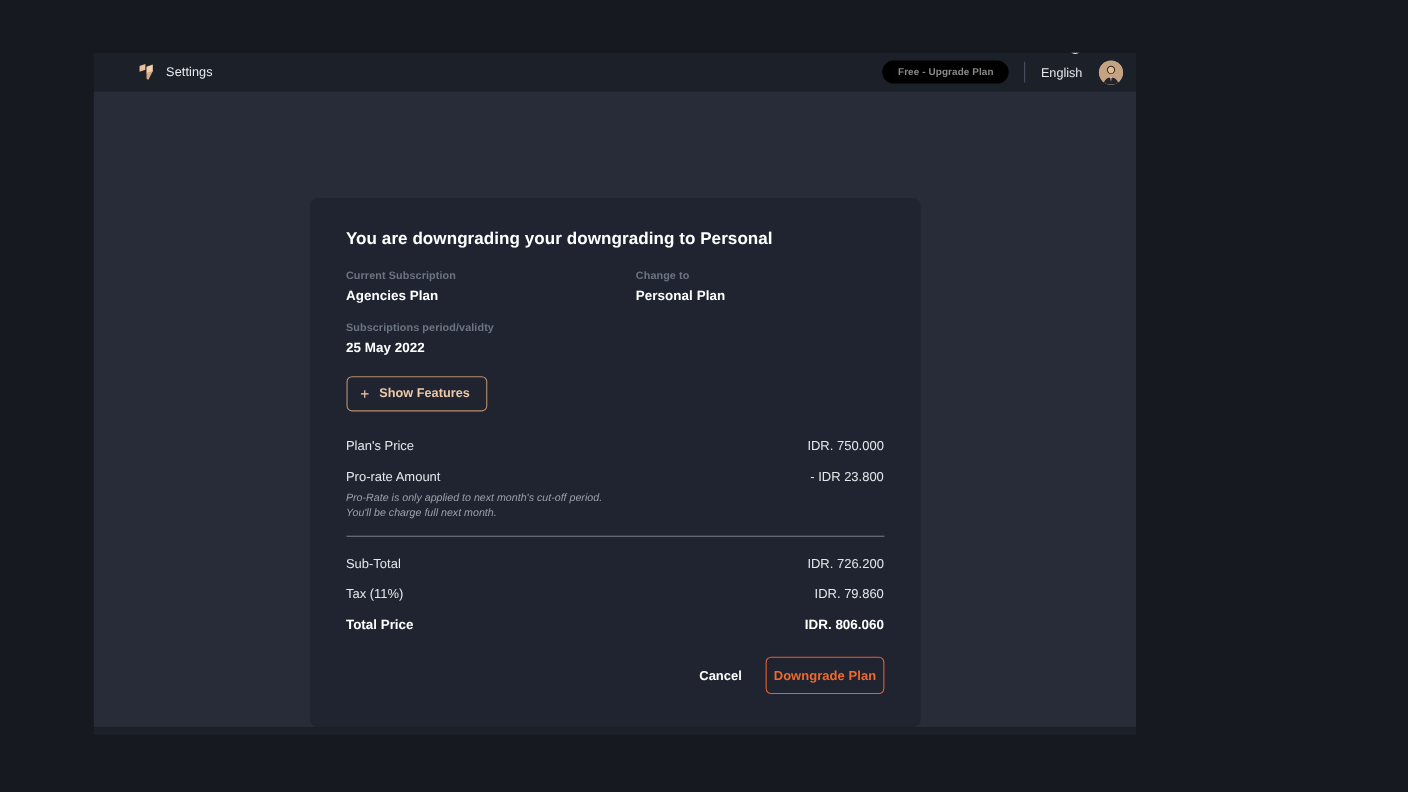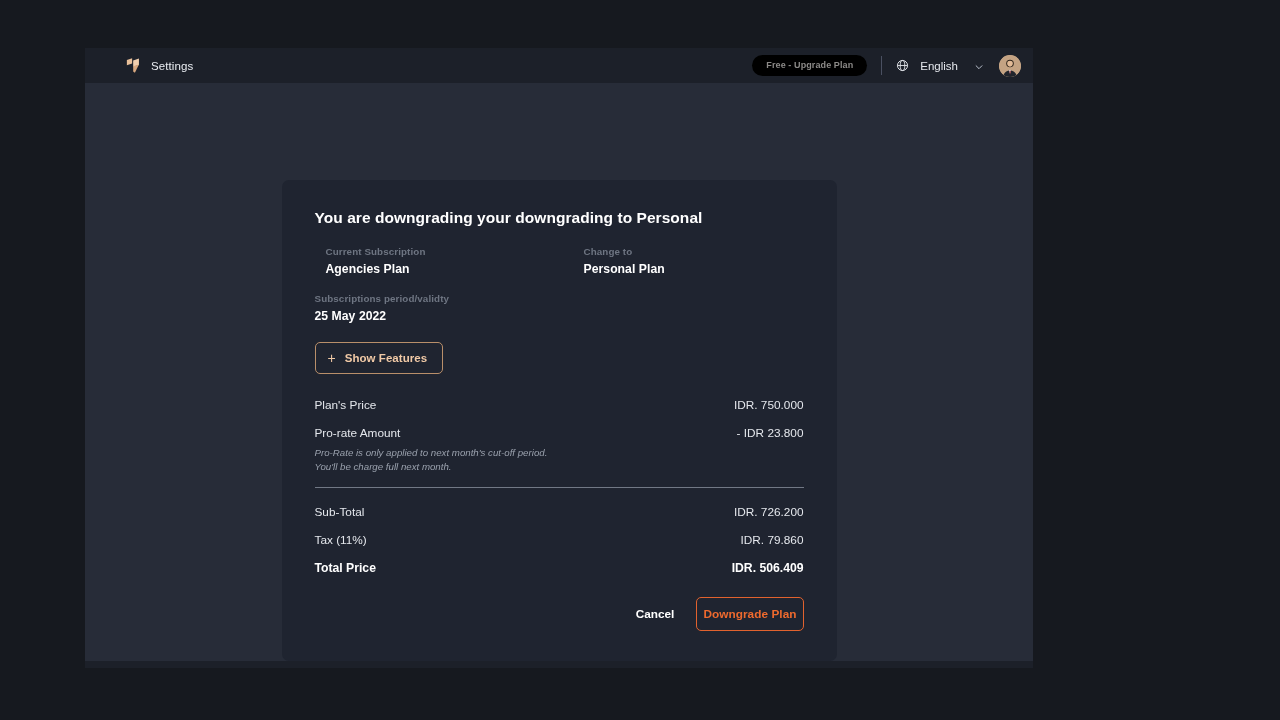--- a/index.html
+++ b/index.html
@@ -82,20 +82,21 @@
     background: #4a5061;
     margin: 0 14px 0 14px;
   }
 
   .lang {
     display: flex;
     align-items: flex-end;
     gap: 11px;
     color: #e4e7ec;
     font-size: 11.5px;
+    flex-direction: column;
   }
 
   .globe-icon { width: 13px; height: 13px; display: block; }
   .chevron-icon { width: 10px; height: 10px; display: block; margin-left: 5px; }
 
   .avatar {
     width: 22px;
     height: 22px;
     border-radius: 50%;
     margin-left: 15px;
@@ -127,21 +128,20 @@
     color: #ffffff;
     font-size: 15.5px;
     font-weight: bold;
     letter-spacing: .05px;
     margin-bottom: 19px;
   }
 
   .sub-grid {
     display: flex;
     margin-bottom: 17px;
-    margin-left: 11px;
   }
 
   .sub-col { width: 50%; }
   .sub-col.right { padding-left: 19px; }
 
   .field-label {
     color: #6e7582;
     font-size: 9.8px;
     font-weight: bold;
     letter-spacing: .1px;
@@ -366,21 +366,21 @@
           <span class="price-value">IDR. 726.200</span>
         </div>
 
         <div class="price-row">
           <span class="price-label">Tax (11%)</span>
           <span class="price-value">IDR. 79.860</span>
         </div>
 
         <div class="price-row total">
           <span class="price-label">Total Price</span>
-          <span class="price-value">IDR. 506.409</span>
+          <span class="price-value">IDR. 806.060</span>
         </div>
       </div>
 
       <div class="actions">
         <button class="cancel-btn">Cancel</button>
         <button class="downgrade-btn">Downgrade Plan</button>
       </div>
 
     </div>
   </div>

